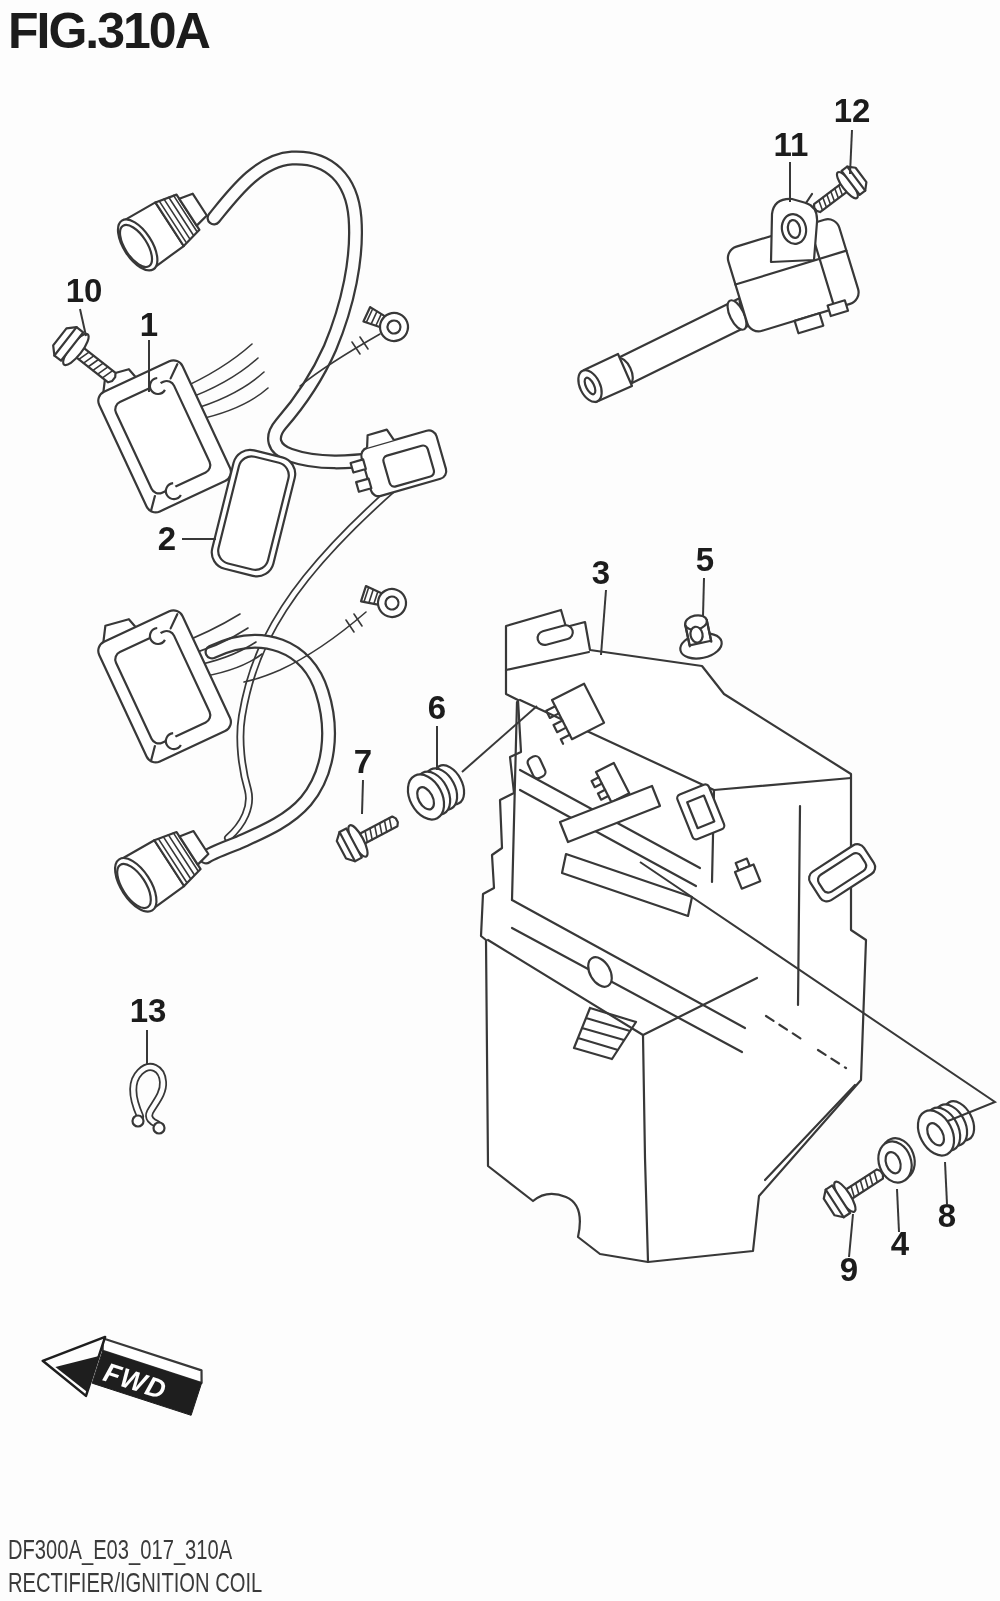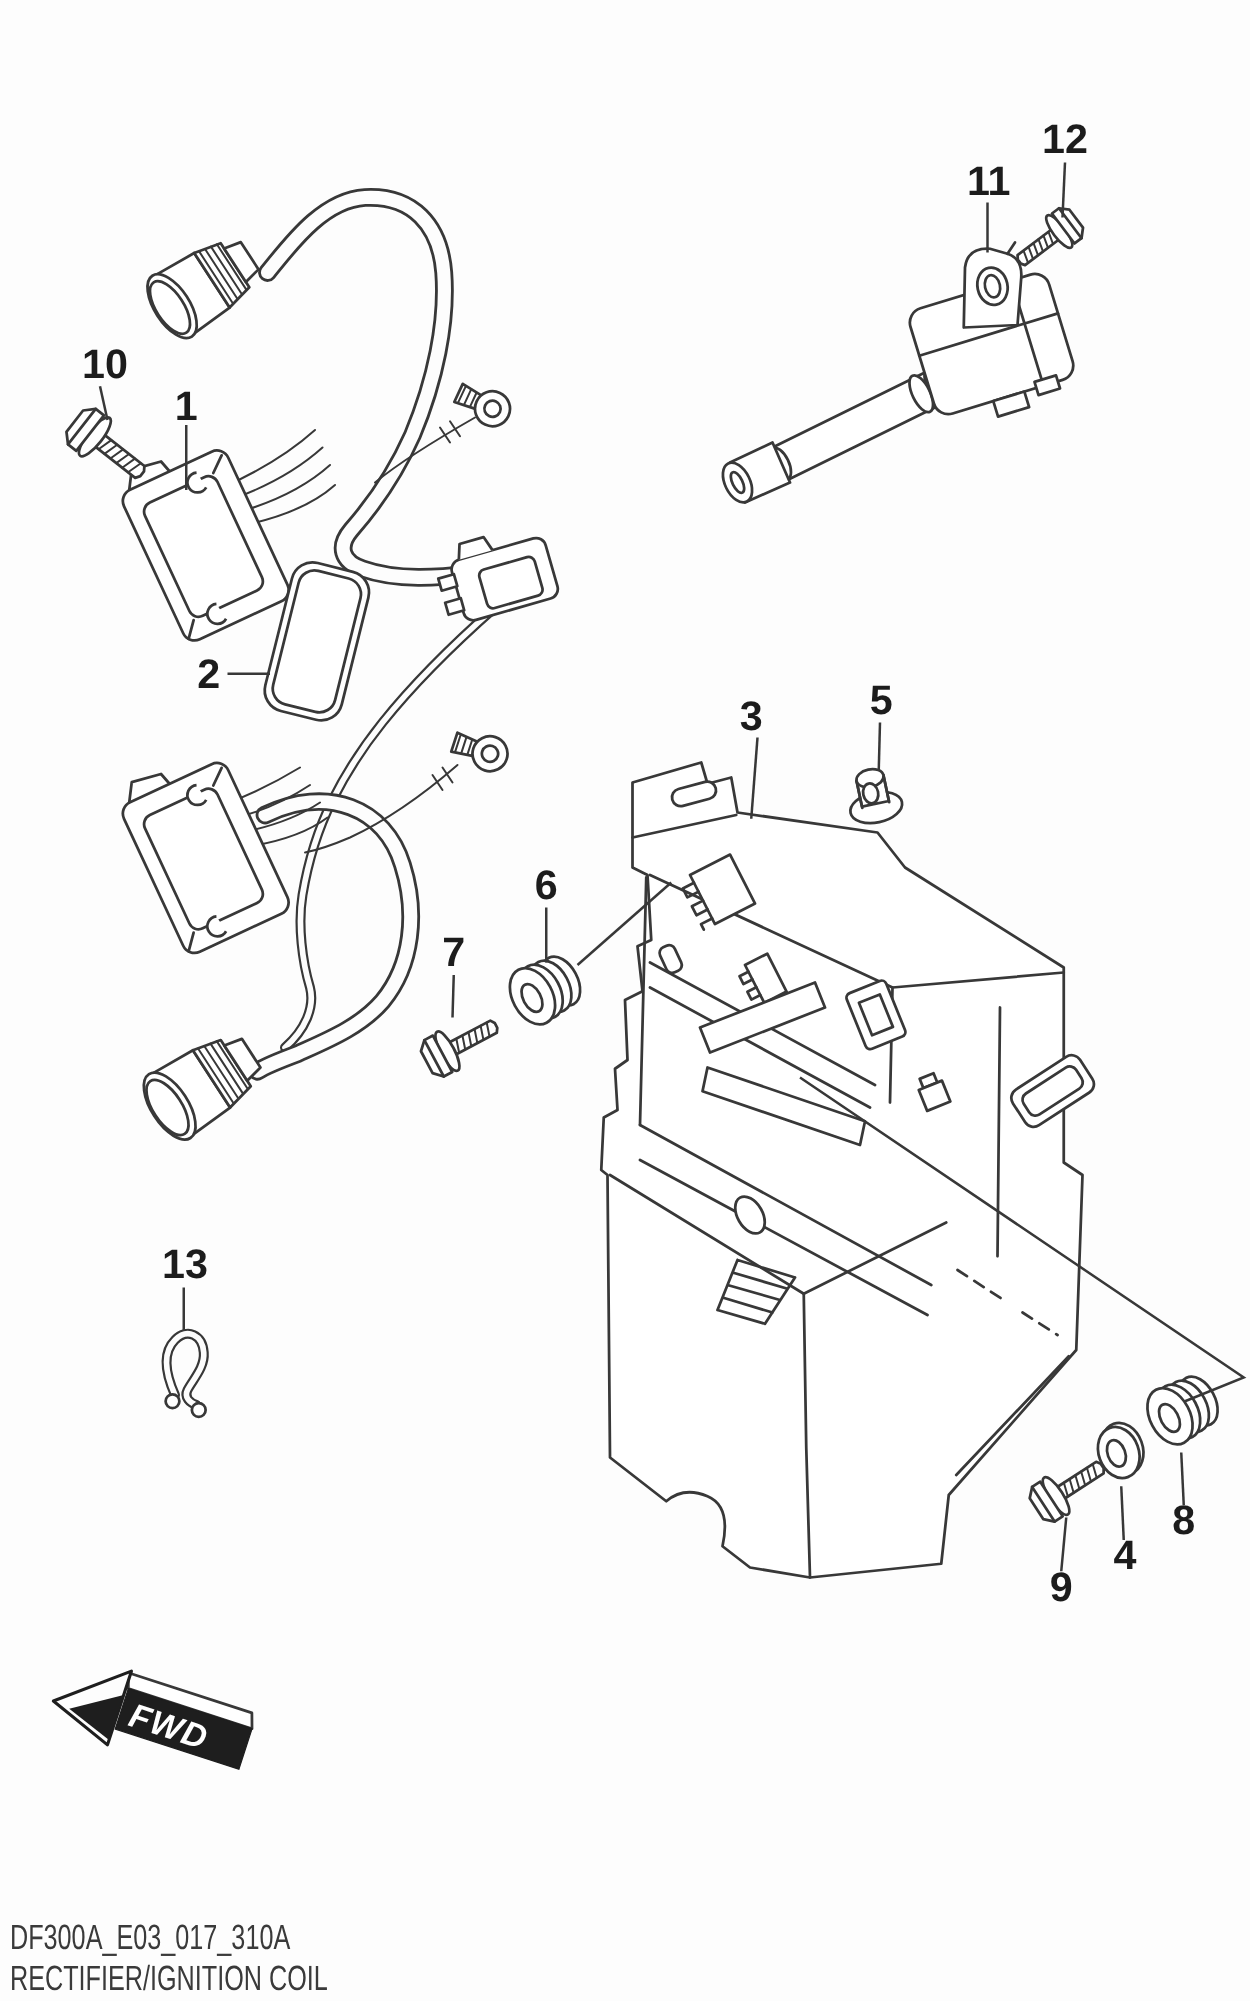--- a/index.html
+++ b/index.html
@@ -28,20 +28,21 @@
   .wire2-in{fill:none;stroke:#fdfdfd;stroke-width:4.5;stroke-linecap:round;}
   .callout{font-size:33px;font-weight:bold;fill:#1c1c1c;}
   .leader{fill:none;stroke:#383838;stroke-width:2;}
   .dash{stroke-dasharray:9 7;}
 </style>
 </head>
 <body>
 
 <div class="page">
 
+  <div class="fig-title">FIG.310A</div>
 
   <svg width="1000" height="1601" viewBox="0 0 1000 1601">
     <defs>
 
       <g id="boltdef">
         <path class="lnw" d="M6,-5 L40,-5 L42,-2 L42,2 L40,5 L6,5 Z"></path>
         <path class="lnthin" d="M12,-5 l-3,10 M17,-5 l-3,10 M22,-5 l-3,10 M27,-5 l-3,10 M32,-5 l-3,10 M37,-5 l-3,10"></path>
         <ellipse class="lnw" cx="2" cy="0" rx="5" ry="16"></ellipse>
         <path class="lnw" d="M-15,-9 L-9,-15 L-2,-15 L-2,15 L-9,15 L-15,9 Z"></path>
         <line class="ln" x1="-9" y1="-15" x2="-9" y2="15"></line>

